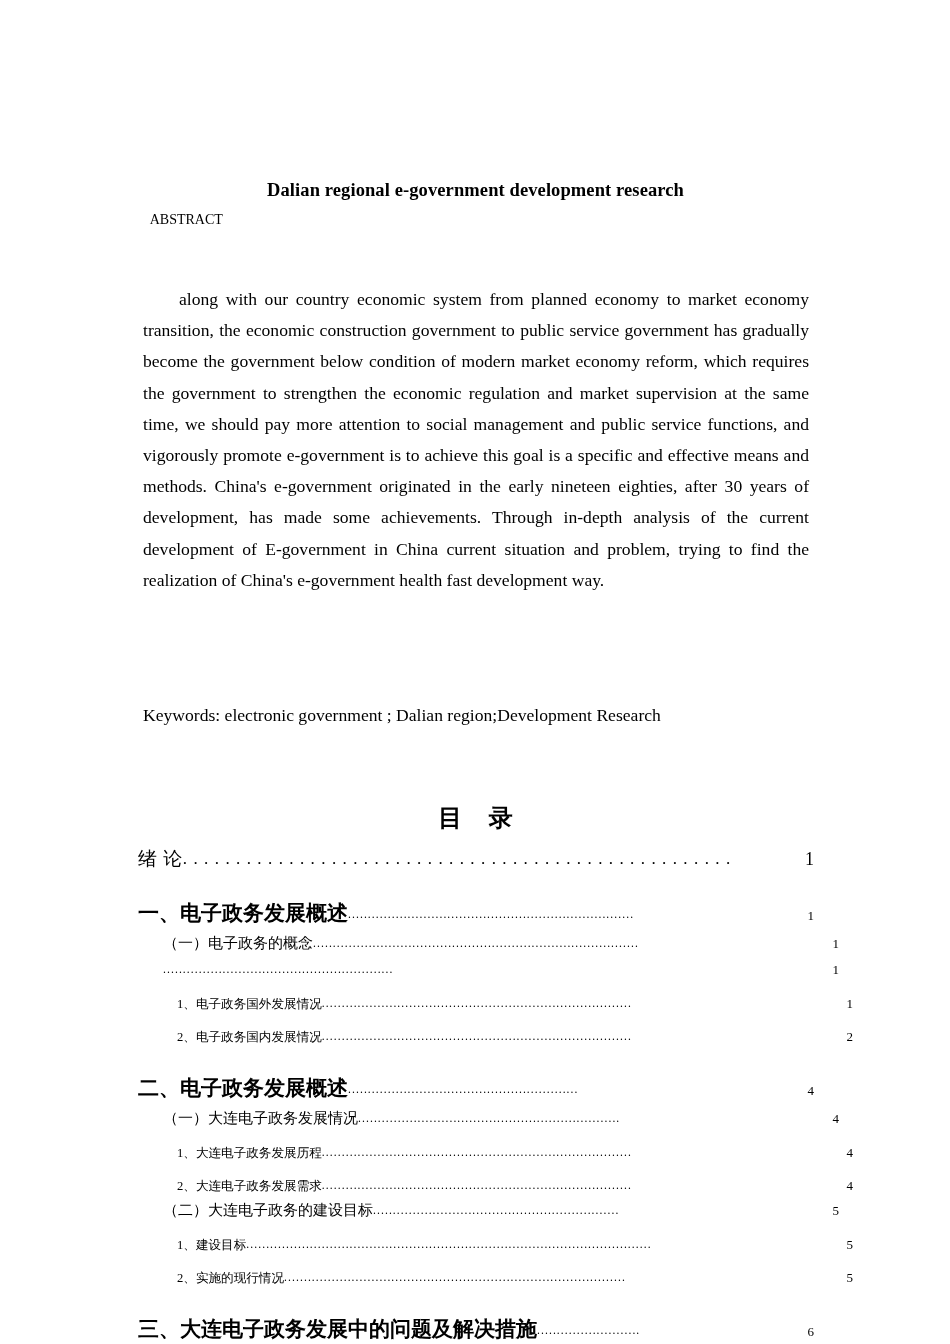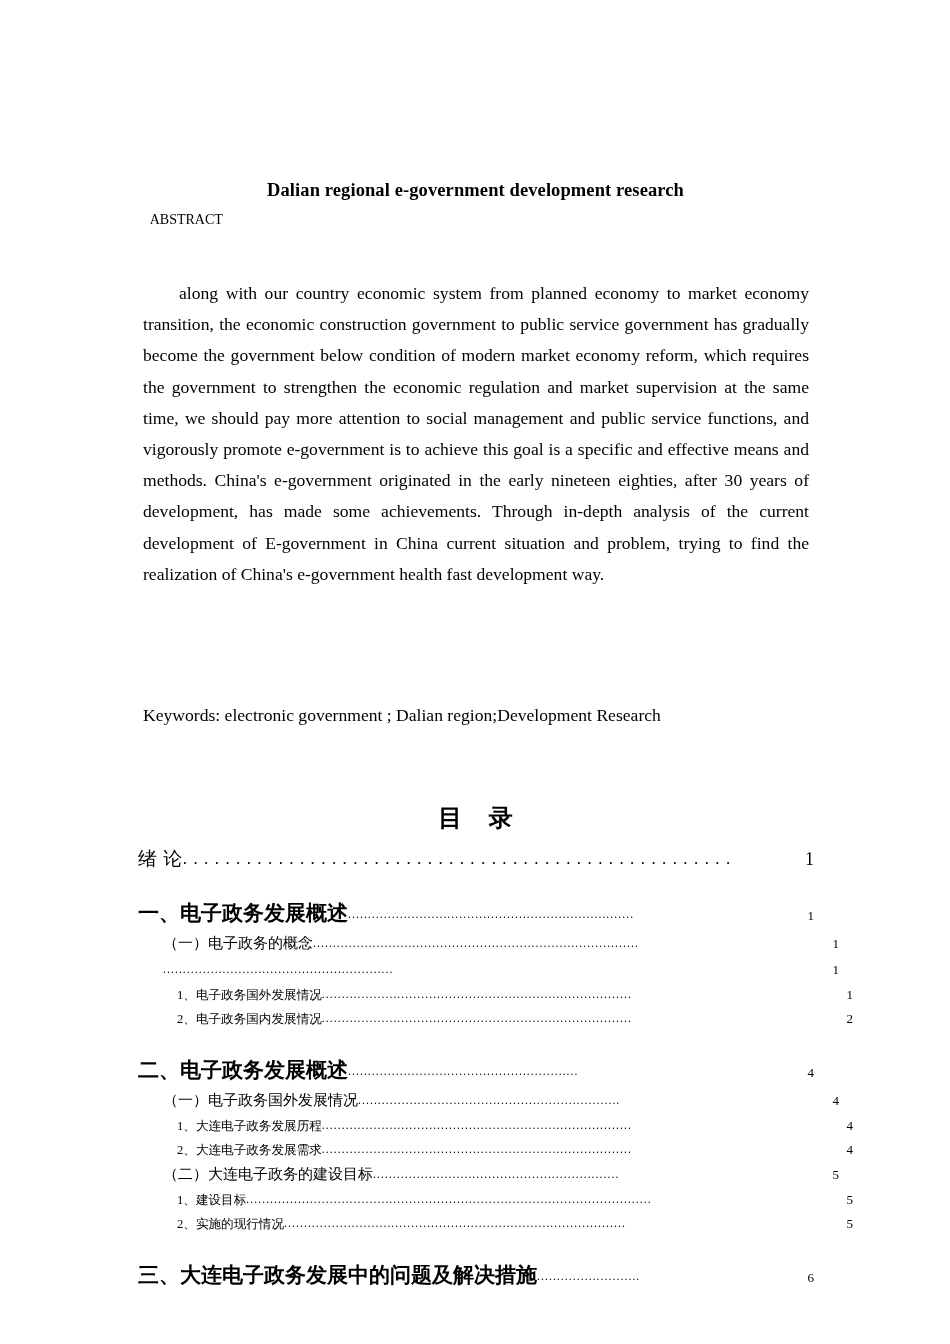--- a/index.html
+++ b/index.html
@@ -45,21 +45,21 @@
     top: 208px;
     font-size: 14px;
     line-height: 24px;
     white-space: pre;
   }
 
   
   .abstract-body {
     position: absolute;
     left: 143px;
-    top: 278px;
+    top: 284px;
     width: 666px;
     font-size: 17.6px;
     line-height: 31.2px;
     text-align: justify;
     text-justify: inter-word;
     text-indent: 36px;
     hyphens: none;
   }
 
   
@@ -174,20 +174,21 @@
     top: -1px;
   }
   .lvl2 .t-page { font-size: 13px; }
 
   
   .lvl3 {
     font-size: 12.6px;
     line-height: 24px;
     padding-left: 39px;
     font-family: "Liberation Serif", "DejaVu Serif", serif;
+    margin-top: 9px;
   }
   .lvl3 .t-dots {
     font-size: 11.5px;
     letter-spacing: 1.1px;
     position: relative;
     top: -1px;
   }
   .lvl3 .t-page { font-size: 13px; }
 
 </style>
@@ -235,21 +236,21 @@
         <span class="t-label">2、电子政务国内发展情况</span>
         <span class="t-dots">..............................................................................</span>
         <span class="t-page">2</span>
       </div>
       <div class="toc-entry lvl1">
         <span class="t-label">二、电子政务发展概述</span>
         <span class="t-dots">..........................................................</span>
         <span class="t-page">4</span>
       </div>
       <div class="toc-entry lvl2">
-        <span class="t-label">（一）电子政务国外发展情况</span>
+        <span class="t-label">（一）大连电子政务发展情况</span>
         <span class="t-dots">..................................................................</span>
         <span class="t-page">4</span>
       </div>
       <div class="toc-entry lvl3">
         <span class="t-label">1、大连电子政务发展历程</span>
         <span class="t-dots">..............................................................................</span>
         <span class="t-page">4</span>
       </div>
       <div class="toc-entry lvl3">
         <span class="t-label">2、大连电子政务发展需求</span>

